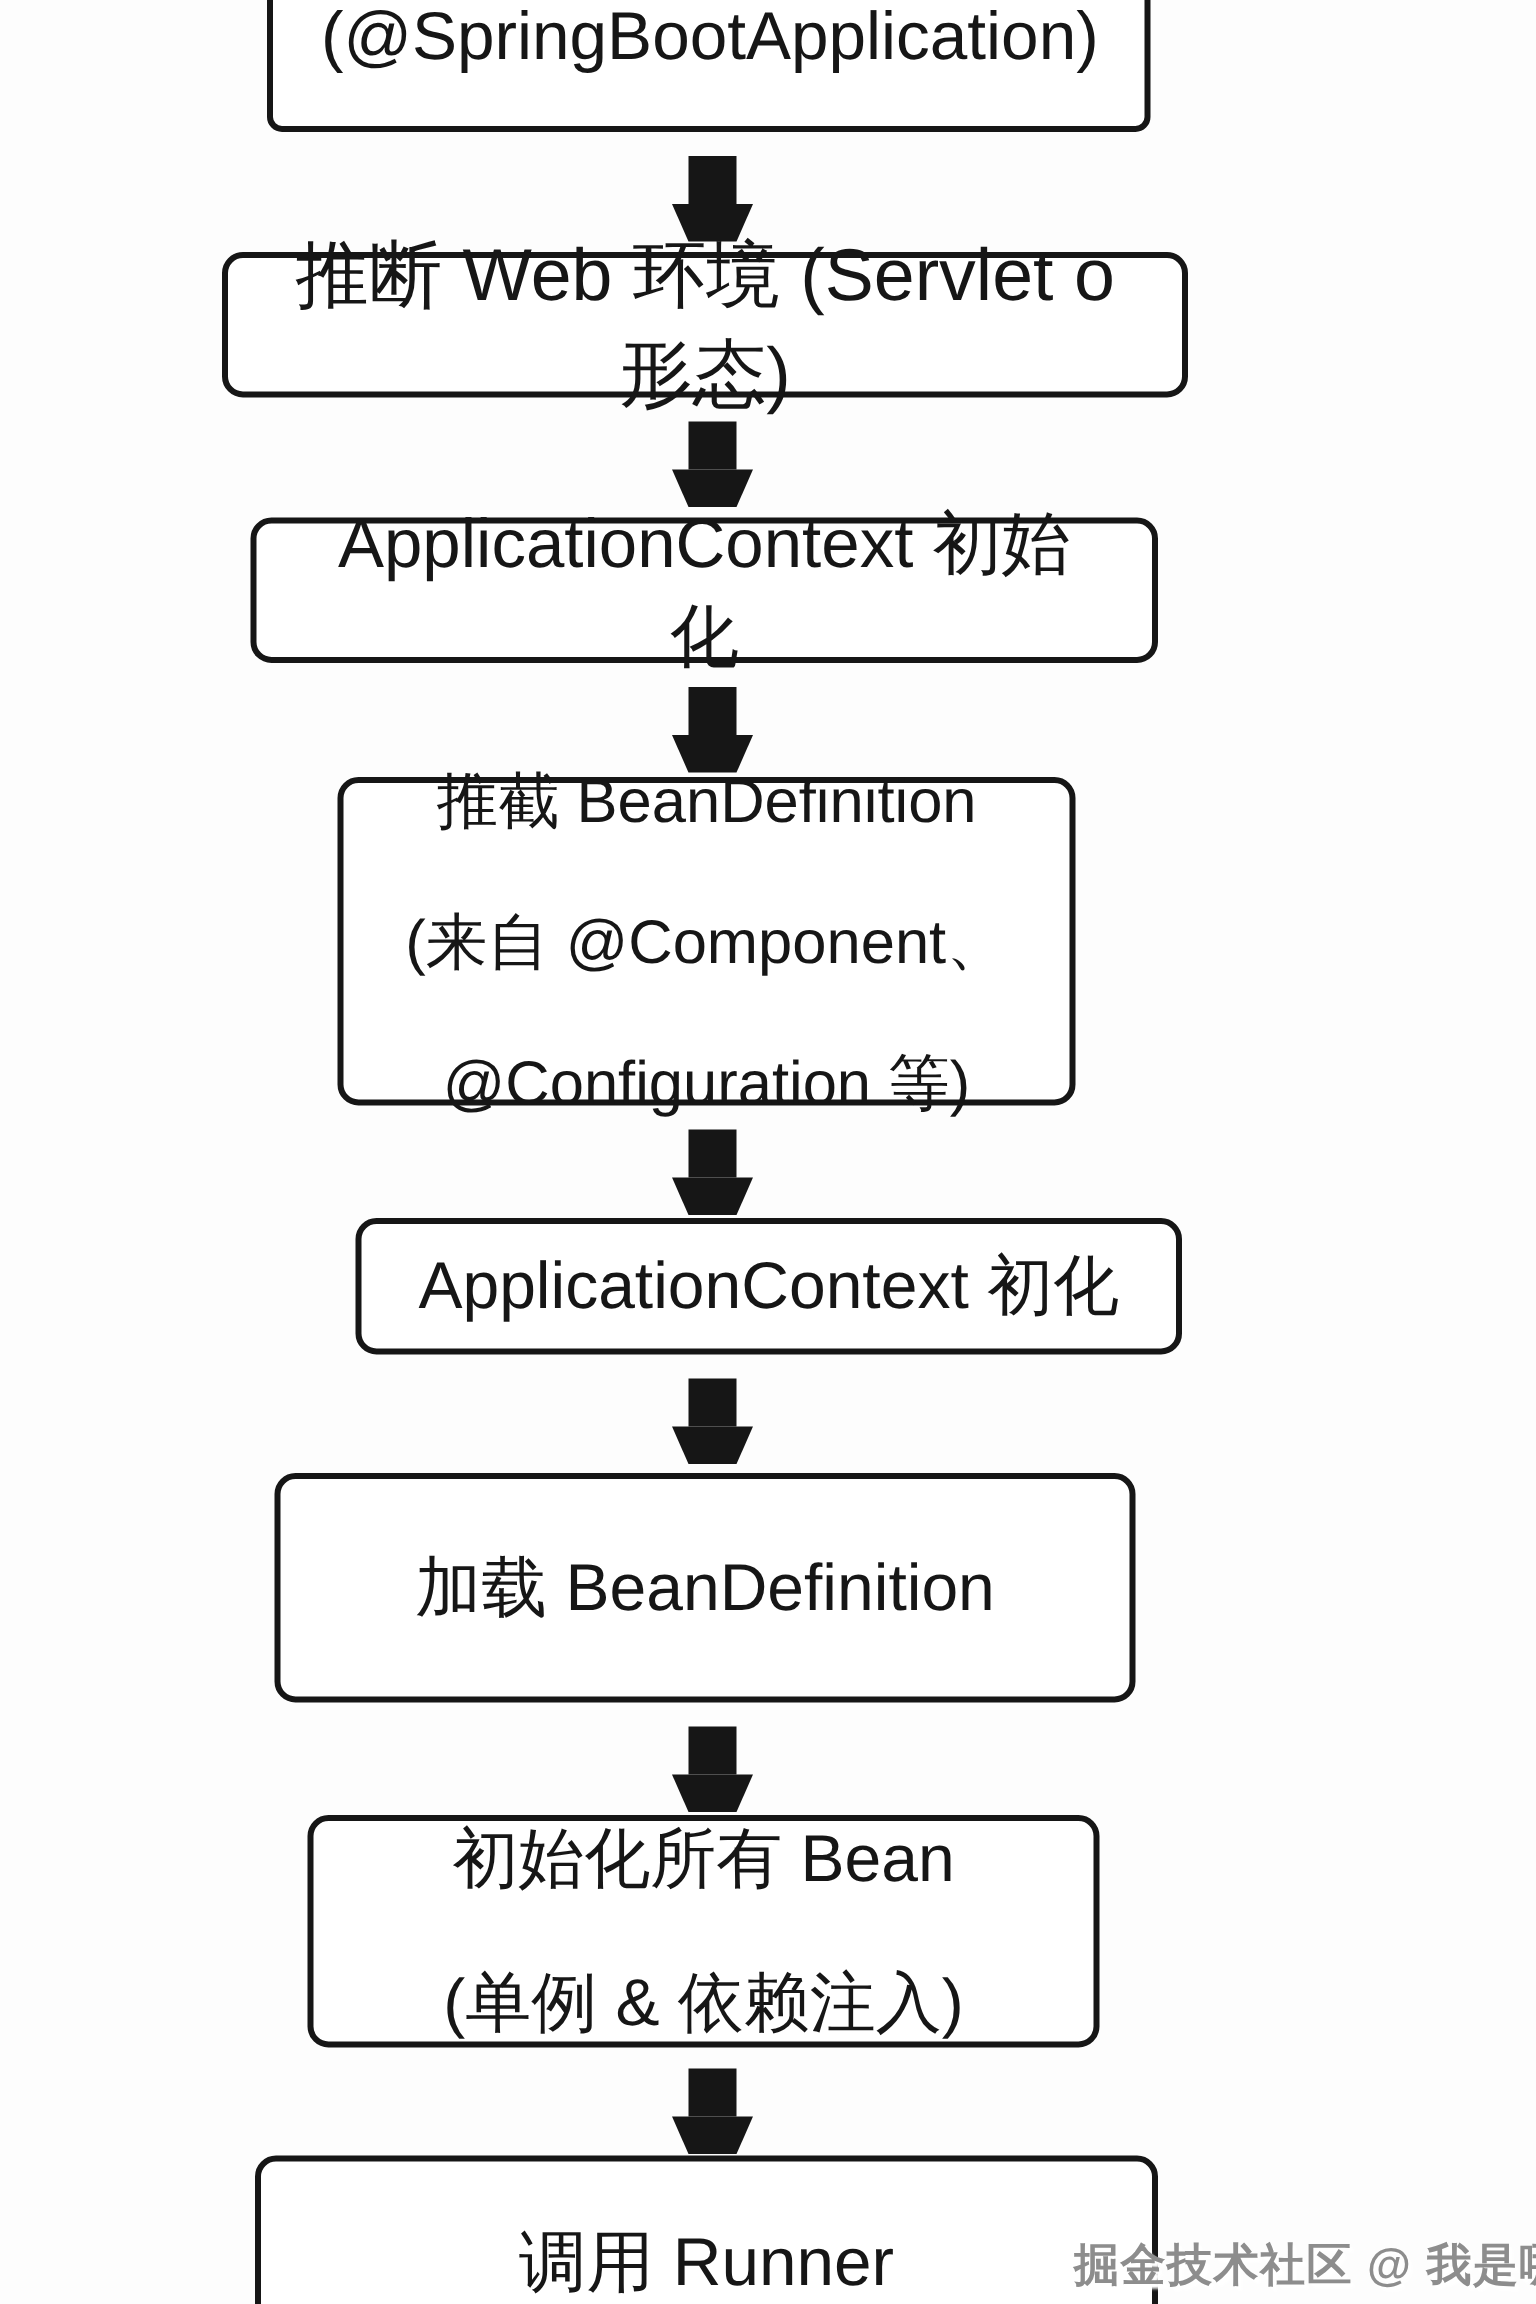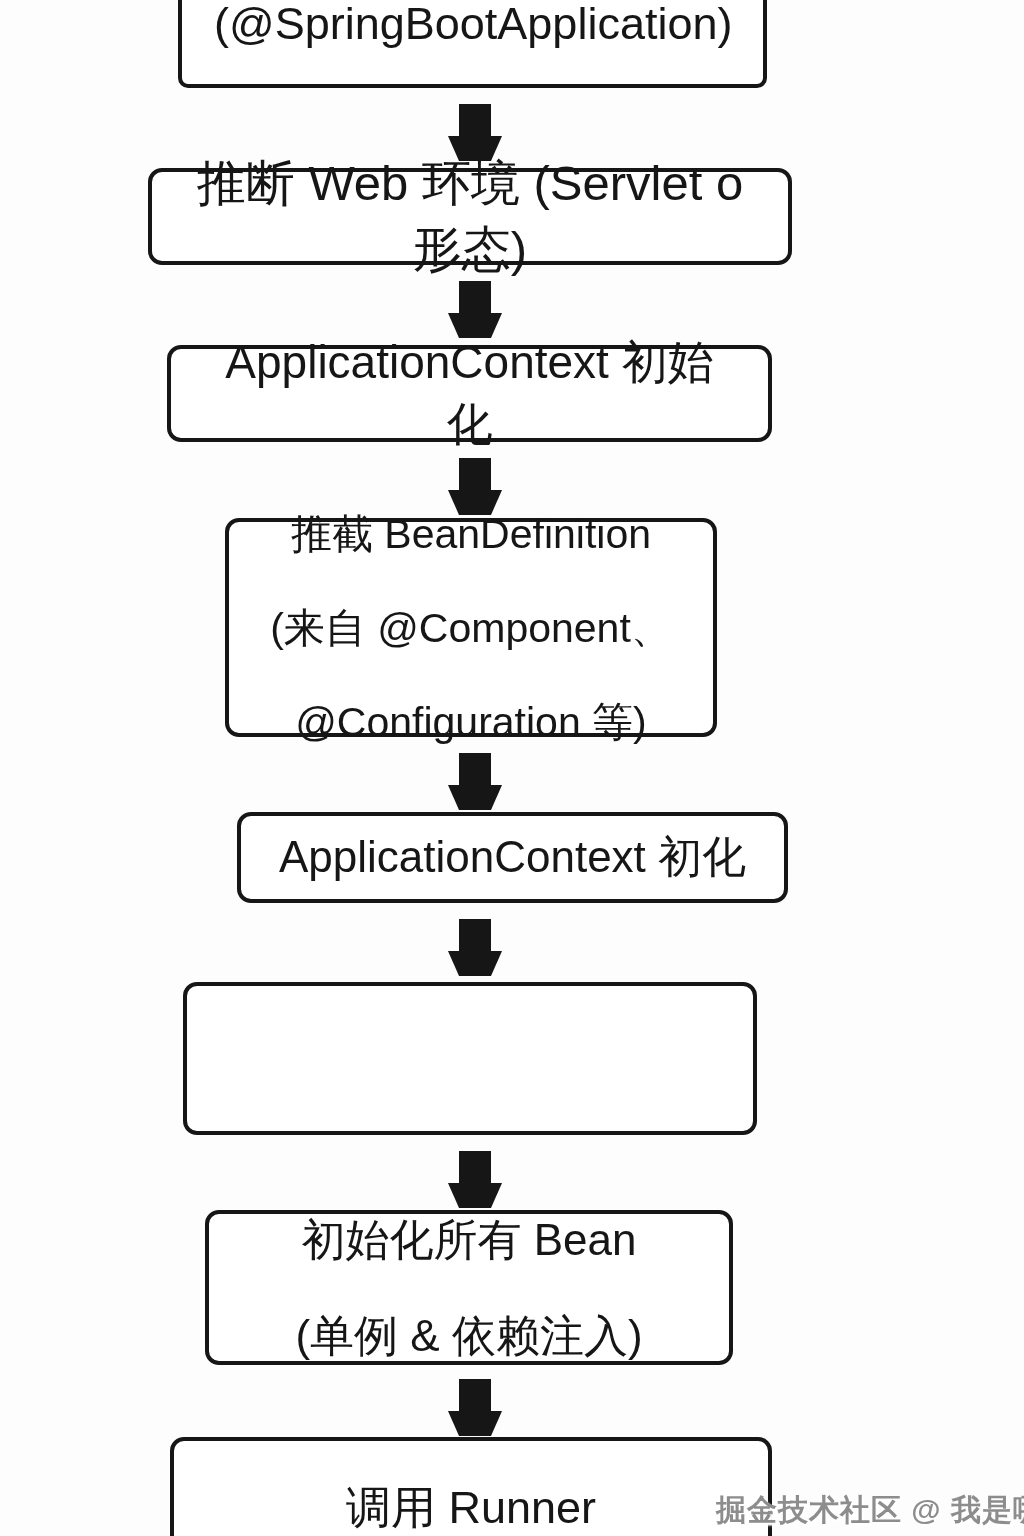--- a/index.html
+++ b/index.html
@@ -130,20 +130,21 @@
   <div class="node n5">
     <span class="line">ApplicationContext 初化</span>
   </div>
 
   <div class="arrow a5">
     <div class="stem"></div>
     <div class="head"></div>
   </div>
 
   <div class="node n6">
+    <span class="line">加载 BeanDefinition</span>
   </div>
 
   <div class="arrow a6">
     <div class="stem"></div>
     <div class="head"></div>
   </div>
 
   <div class="node n7">
     <span class="line">初始化所有 Bean</span>
     <span class="line">(单例 &amp; 依赖注入)</span>

